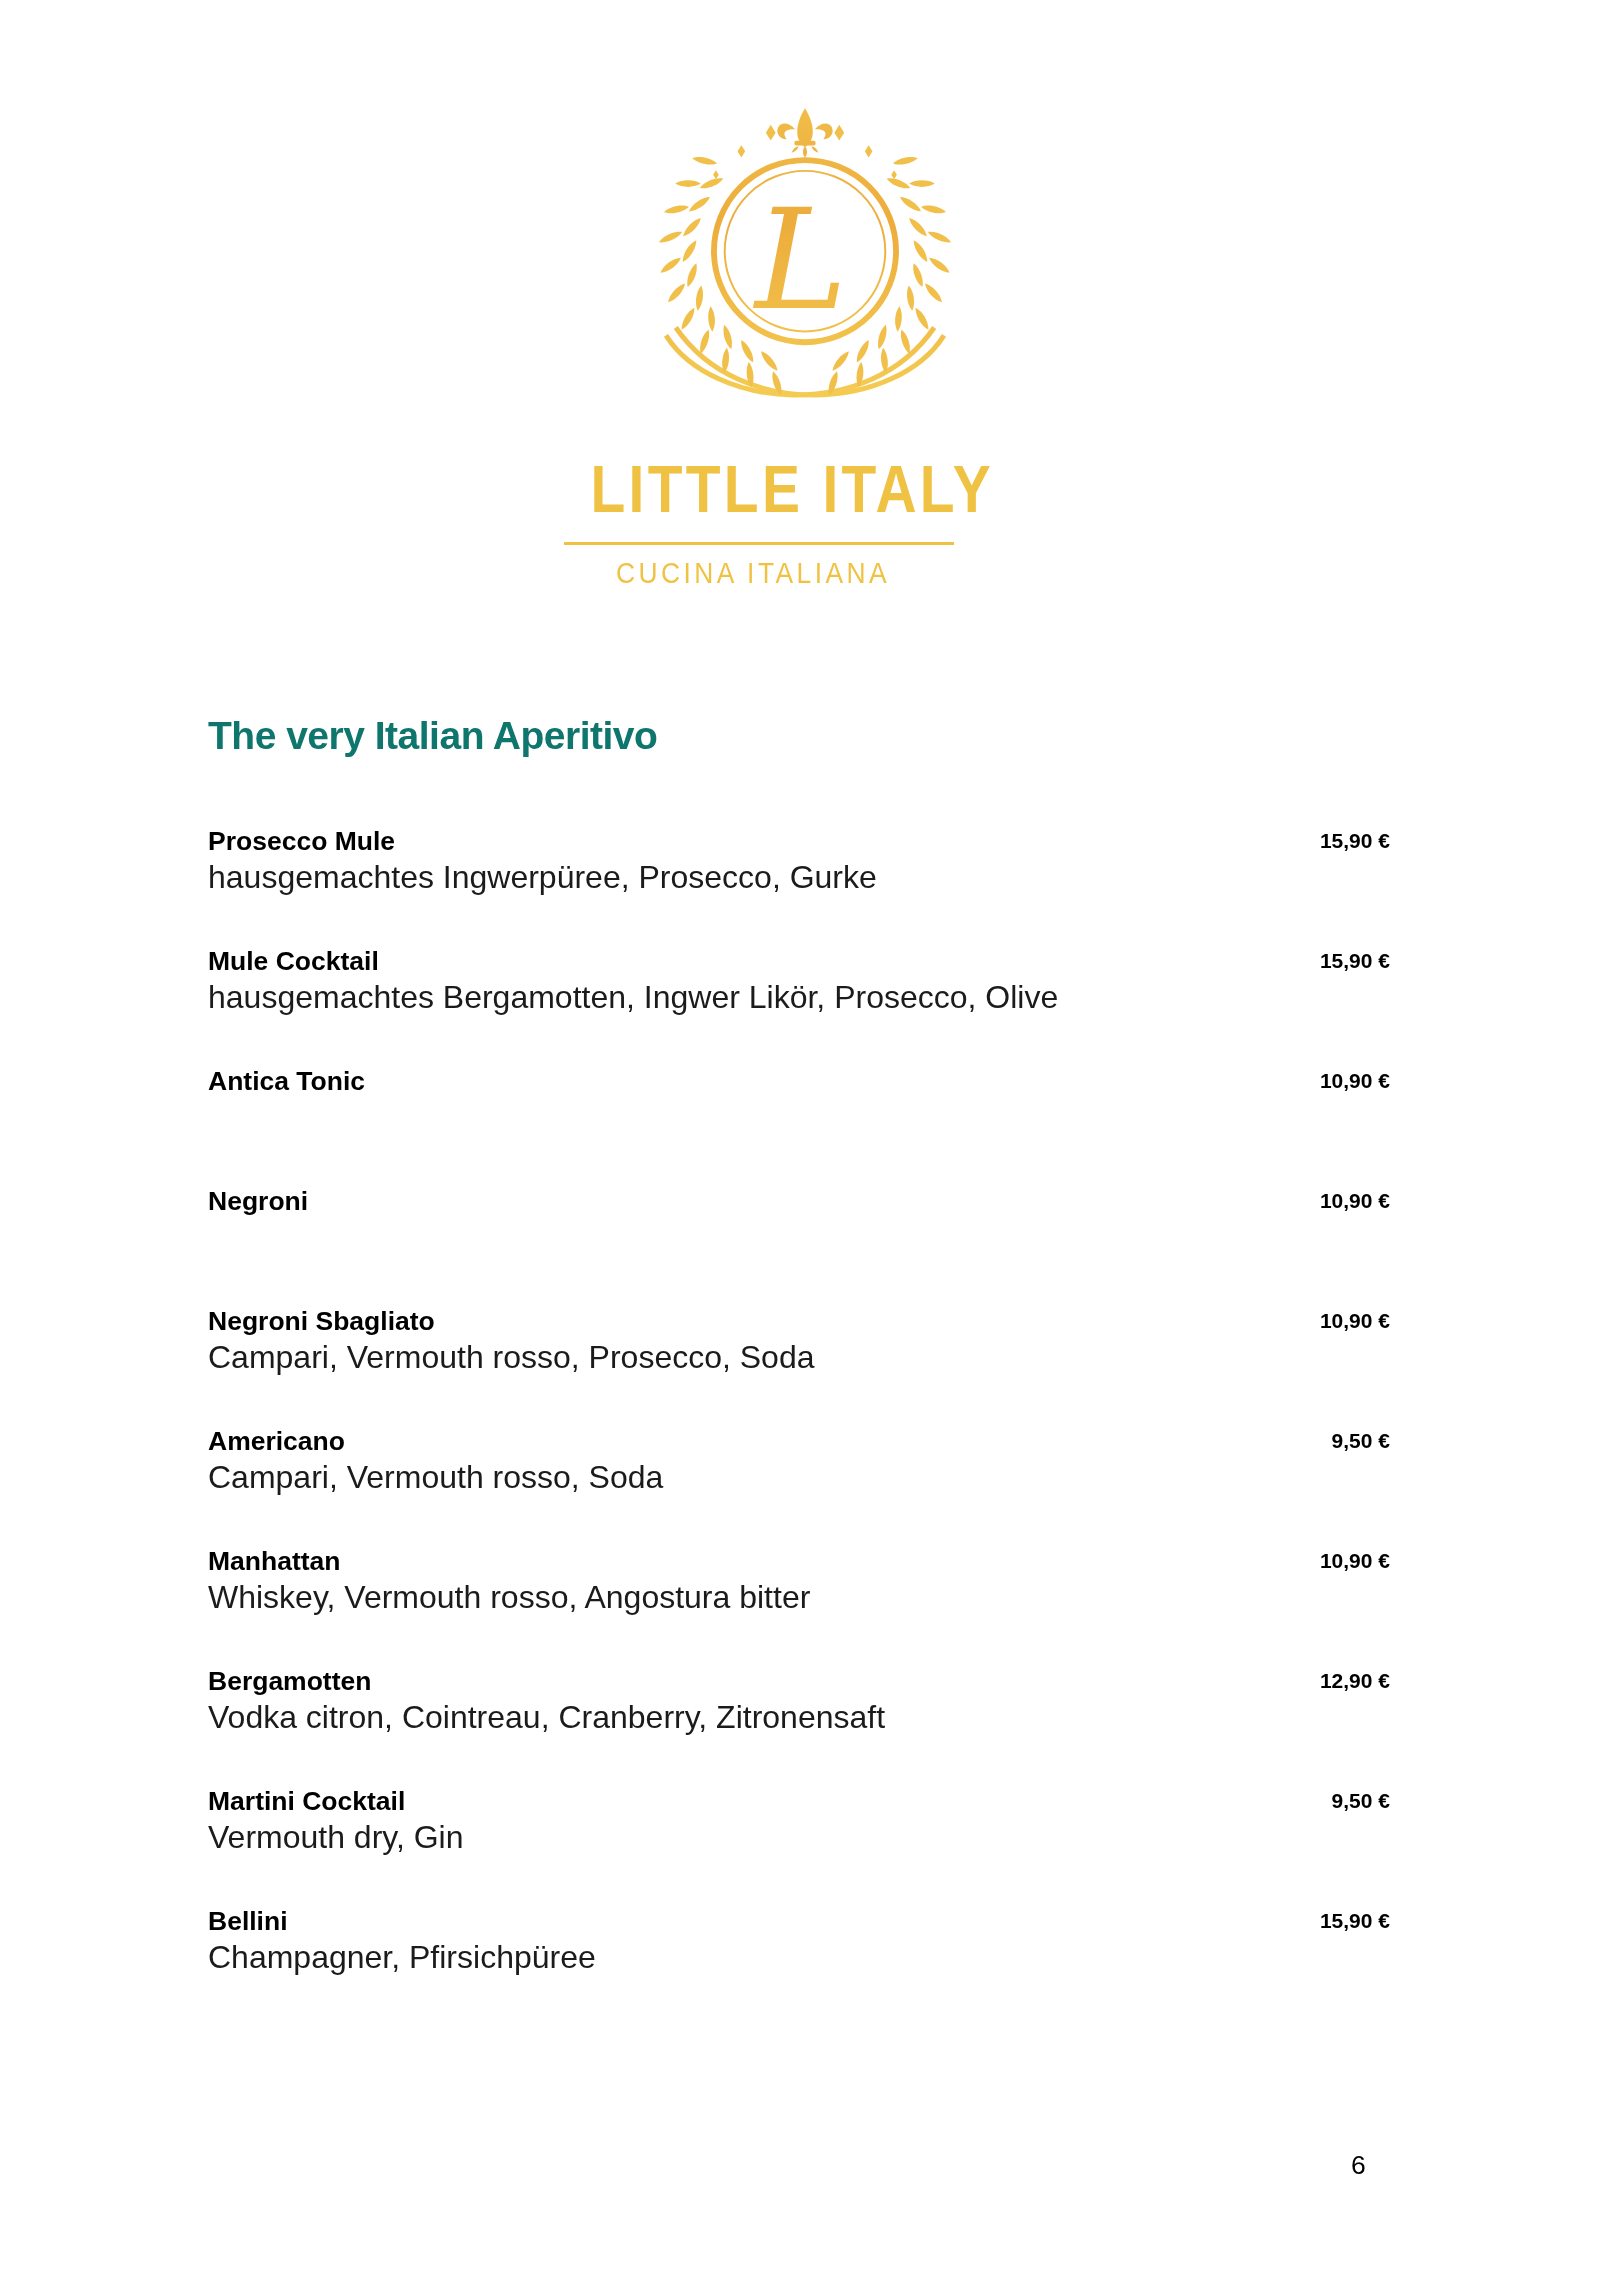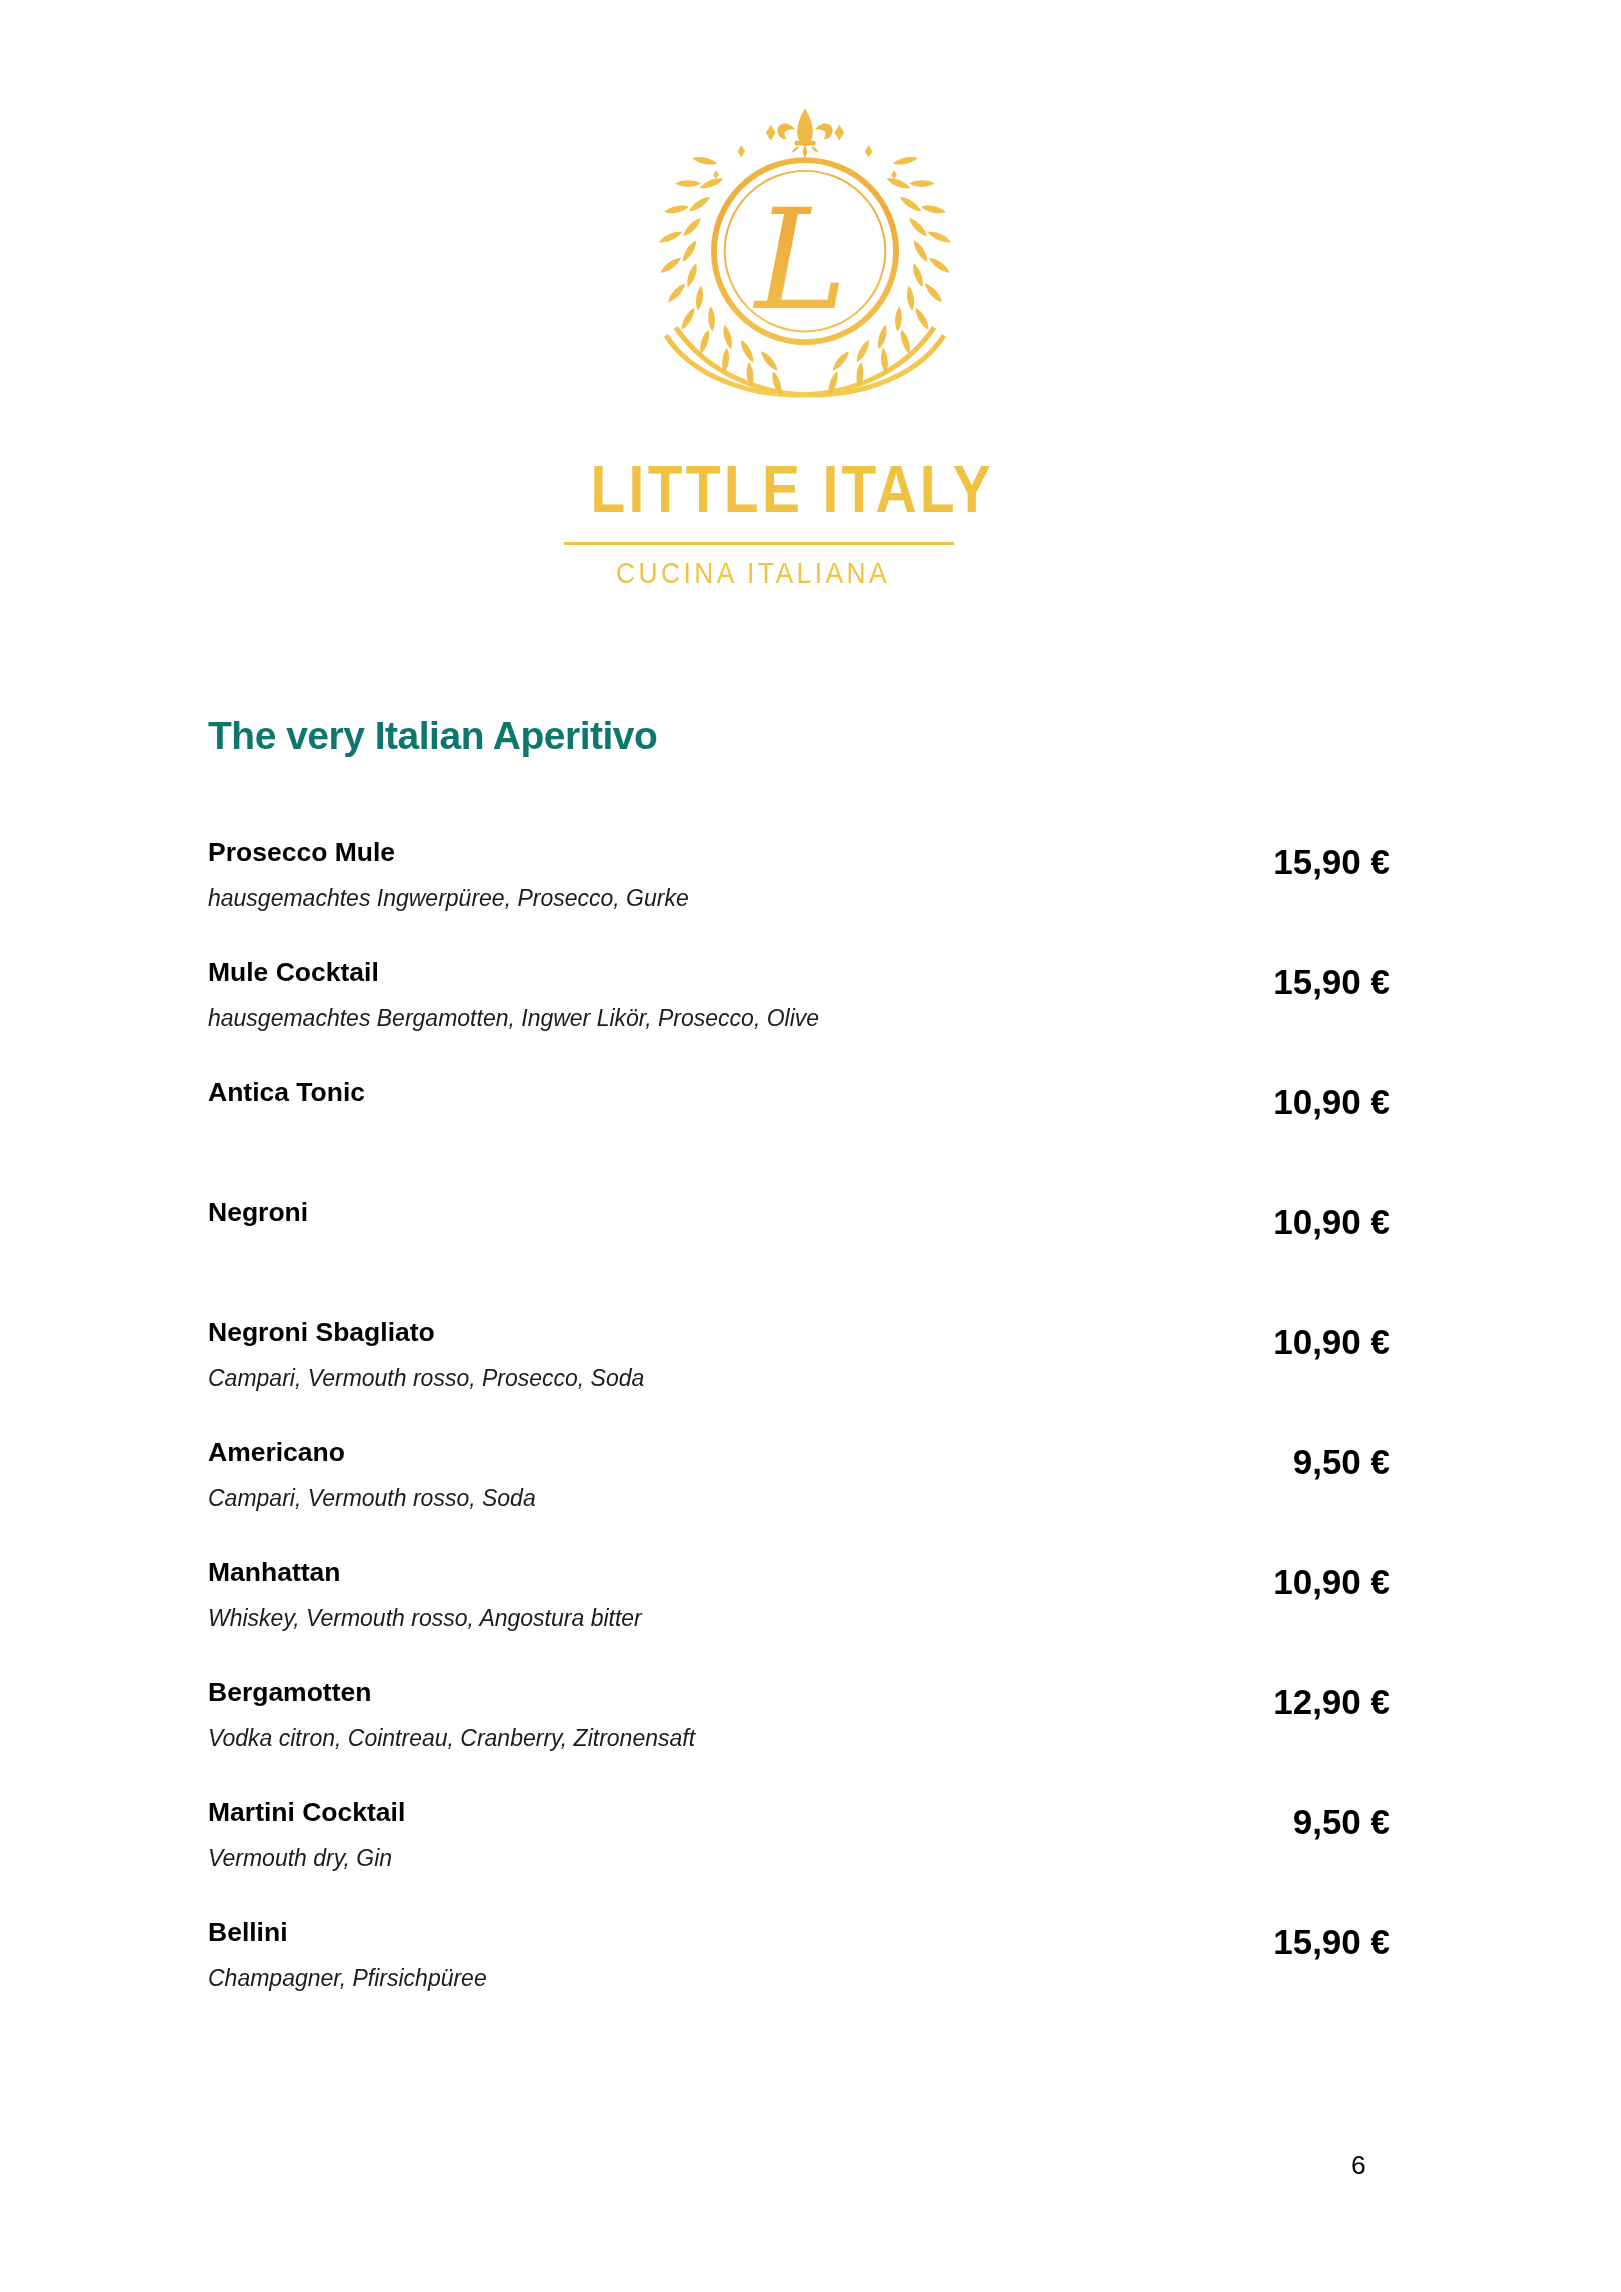--- a/index.html
+++ b/index.html
@@ -15,22 +15,22 @@
            font-size:30px;font-weight:400;letter-spacing:3.9px;line-height:35px;
            color:#F0C244;transform:scaleX(0.88);transform-origin:50% 50%;white-space:nowrap;}
   
   .section-title{position:absolute;left:208px;top:712px;font-size:39px;font-weight:bold;
                  letter-spacing:-0.5px;line-height:47px;color:#0f766e;}
   
   .items{position:absolute;left:208px;top:823px;width:1182px;}
   .item{height:73px;margin-bottom:47px;}
   .item .row{display:flex;justify-content:space-between;align-items:center;}
   .item .name{font-size:26.5px;font-weight:bold;line-height:36px;color:#000;}
-  .item .price{font-size:35px;font-weight:bold;line-height:36px;color:#000;white-space:nowrap;margin-top:21px;}
-  .item .desc{font-size:23px;font-style:italic;line-height:36px;color:#1b1b1b;}
+  .item .price{font-size:21px;font-weight:bold;line-height:36px;color:#000;white-space:nowrap;}
+  .item .desc{font-size:32px;line-height:36px;color:#1b1b1b;}
   
   .page-number{position:absolute;left:1351px;top:2150px;font-size:26.5px;line-height:31px;color:#000;}
 </style>
 </head>
 <body>
 
 <div class="page">
 
   <svg class="logo" viewBox="0 0 380 322" xmlns="http://www.w3.org/2000/svg">
     <defs>

